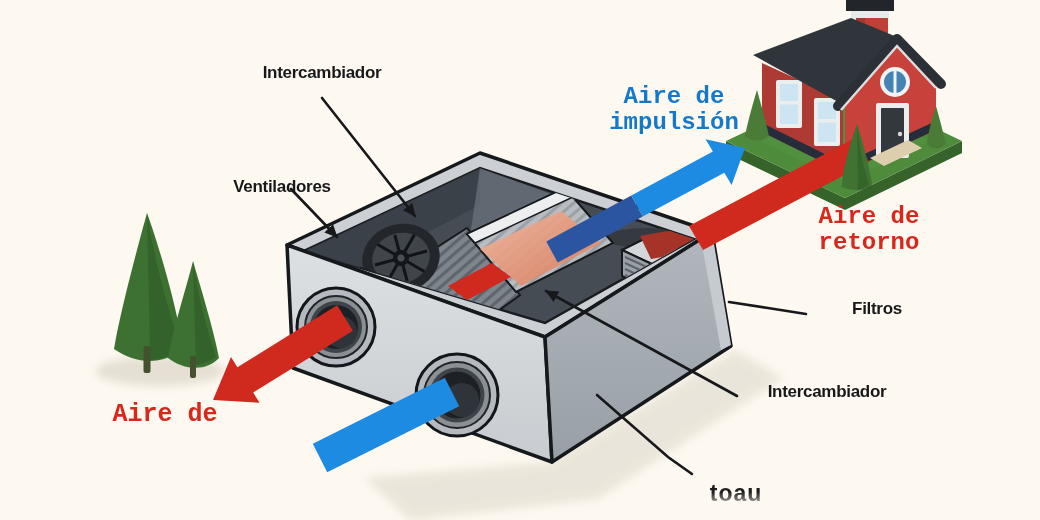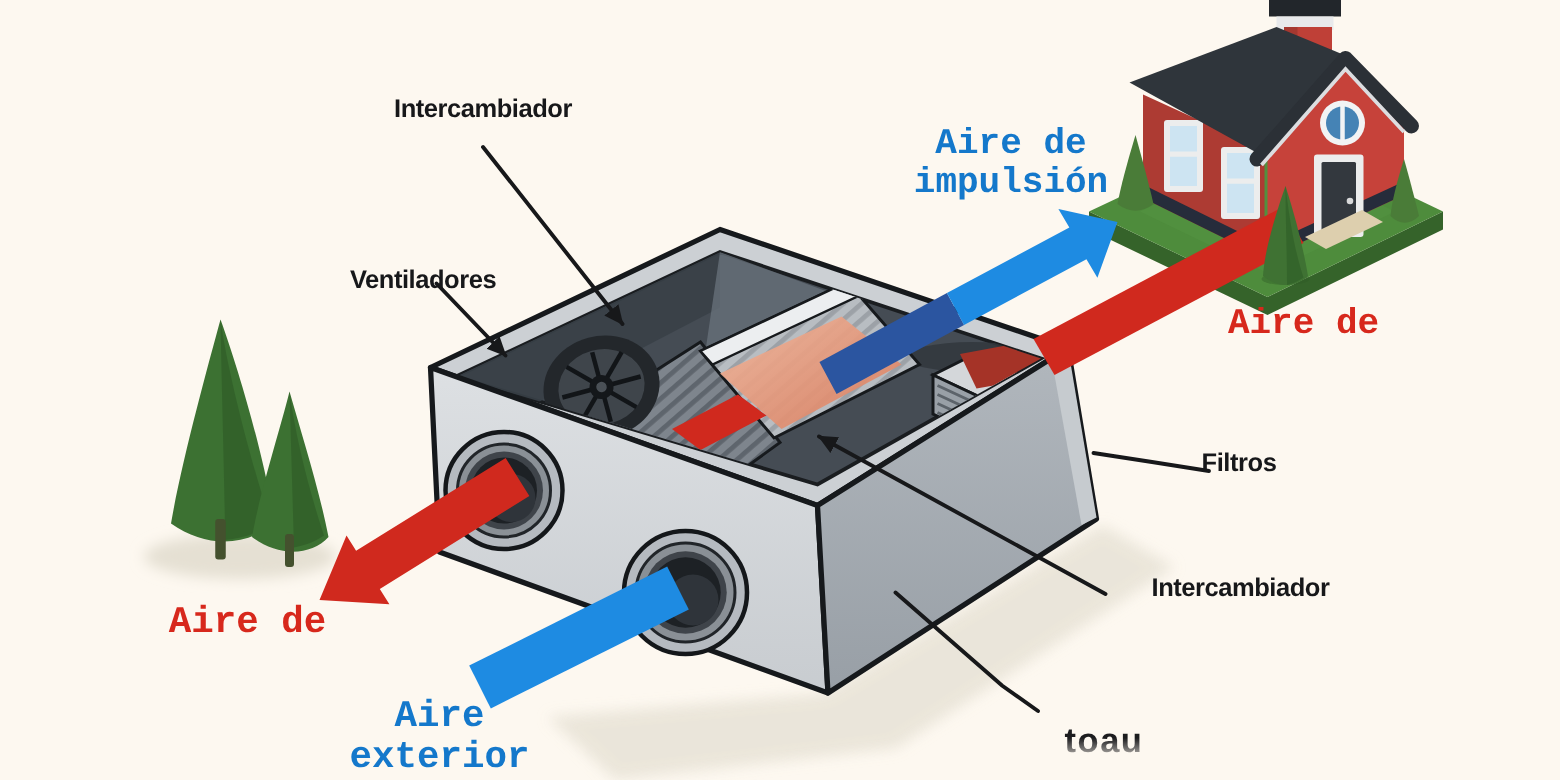--- a/index.html
+++ b/index.html
@@ -191,29 +191,26 @@
   <div class="lbl w500" style="left:322px;top:64px;">Intercambiador</div>
   <div class="lbl w500" style="left:282px;top:134px;margin-top:44px;">Ventiladores</div>
 
   <div class="lbl bold blue sz24" style="left:674px;top:84px;">
     <div>Aire de</div>
     <div>impulsión</div>
   </div>
 
   <div class="lbl bold red sz24" style="left:869px;top:204px;">
     <div>Aire de</div>
+    <div>retorno</div>
   </div>
 
-  <div class="lbl w500" style="left:826px;top:300px;">Filtros</div>
+  <div class="lbl w500" style="left:877px;top:300px;">Filtros</div>
   <div class="lbl w500" style="left:827px;top:383px;">Intercambiador</div>
 
   <div class="lbl bold red sz25" style="left:165px;top:401px;">
     <div>Aire de</div>
   </div>
 
-  <div class="lbl bold blue sz25" style="left:293px;top:464px;">
-    <div>Aire</div>
-    <div>exterior</div>
-  </div>
 
   <div class="lbl garbled" style="left:736px;top:481px;">toau</div>
   <div class="fade-cover" style="left:690px;top:492px;width:100px;height:30px;"></div>
 </div>
 
 </body></html>

